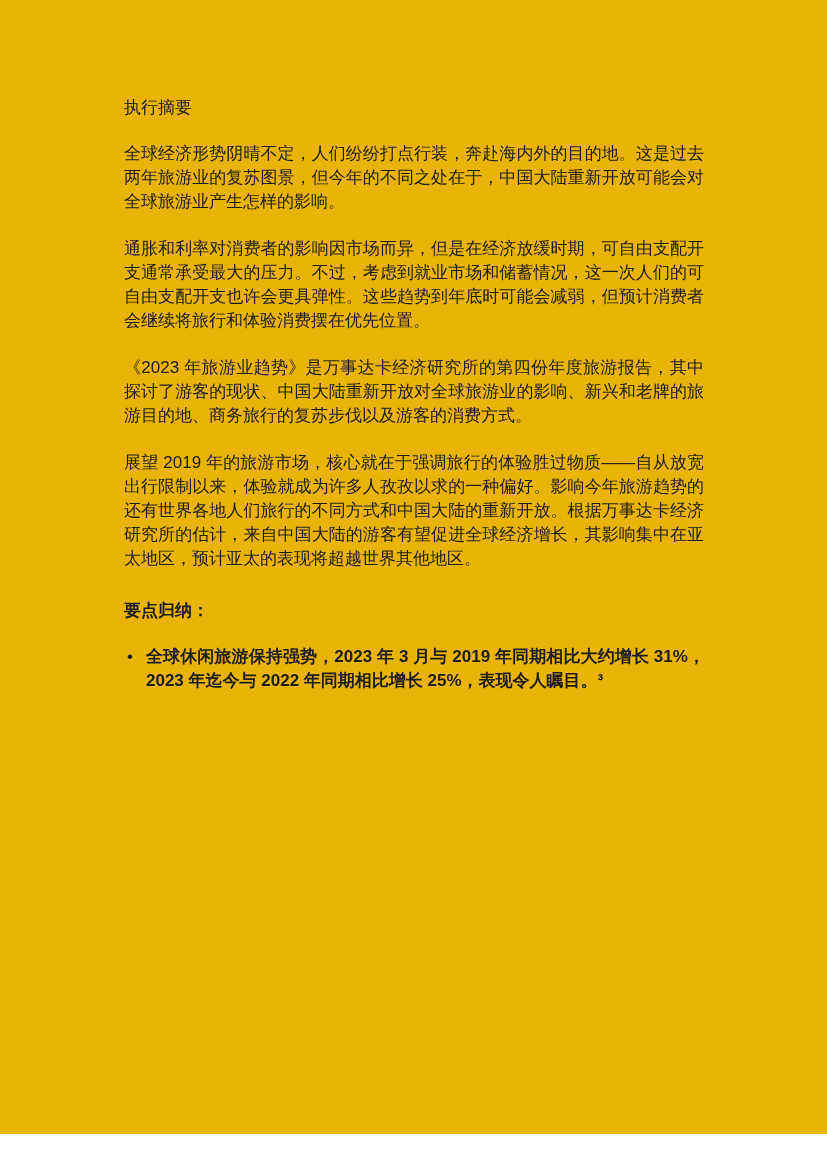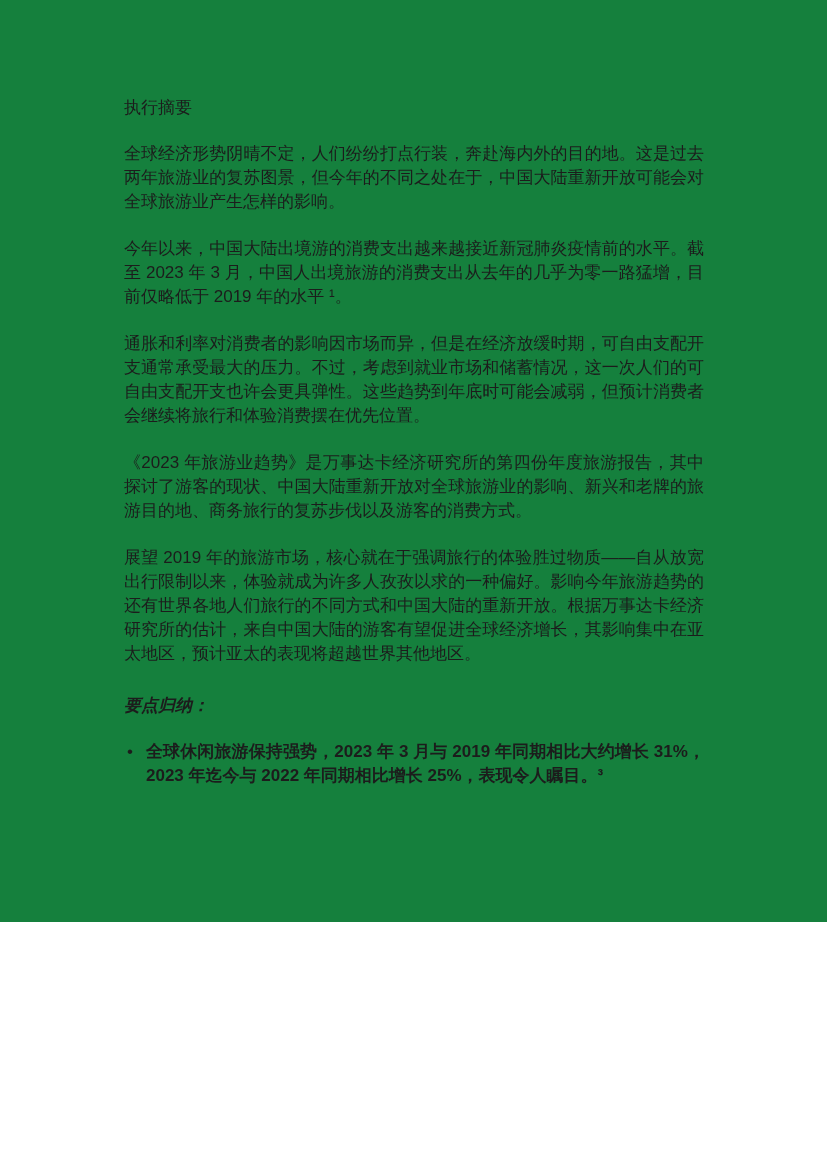--- a/index.html
+++ b/index.html
@@ -3,22 +3,22 @@
 <meta charset="utf-8">
 <style>
   html, body {
     margin: 0;
     padding: 0;
     background: #ffffff;
   }
   .page {
     position: relative;
     width: 827px;
-    height: 922px;
-    background: #15803d;
+    height: 1134px;
+    background: #eab308;
     overflow: hidden;
     font-family: "Liberation Sans", "DejaVu Sans", sans-serif;
     color: #1c1c1c;
   }
   .content {
     position: absolute;
     left: 124px;
     top: 96px;
     width: 581px;
     font-size: 17px;
@@ -32,21 +32,20 @@
   }
   .para {
     margin: 0 1px 23px 0;
     text-align: justify;
   }
   .key-points-heading {
     margin: 28px 0 22px 0;
     font-size: 17px;
     font-weight: 700;
     line-height: 24px;
-    font-style: italic;
   }
   .bullet-list {
     margin: 0;
     padding: 0;
     list-style: none;
   }
   .bullet-item {
     display: flex;
     align-items: flex-start;
   }
@@ -67,21 +66,20 @@
 </head>
 <body>
 
 <div class="page">
   <div class="content">
 
     <h1 class="doc-heading">执行摘要</h1>
 
     <p class="para">全球经济形势阴晴不定，人们纷纷打点行装，奔赴海内外的目的地。这是过去两年旅游业的复苏图景，但今年的不同之处在于，中国大陆重新开放可能会对全球旅游业产生怎样的影响。</p>
 
-    <p class="para">今年以来，中国大陆出境游的消费支出越来越接近新冠肺炎疫情前的水平。截至 2023 年 3 月，中国人出境旅游的消费支出从去年的几乎为零一路猛增，目前仅略低于 2019 年的水平 ¹。</p>
 
 
 
     <p class="para">通胀和利率对消费者的影响因市场而异，但是在经济放缓时期，可自由支配开支通常承受最大的压力。不过，考虑到就业市场和储蓄情况，这一次人们的可自由支配开支也许会更具弹性。这些趋势到年底时可能会减弱，但预计消费者会继续将旅行和体验消费摆在优先位置。</p>
 
     <p class="para">《2023 年旅游业趋势》是万事达卡经济研究所的第四份年度旅游报告，其中探讨了游客的现状、中国大陆重新开放对全球旅游业的影响、新兴和老牌的旅游目的地、商务旅行的复苏步伐以及游客的消费方式。</p>
 
     <p class="para">展望 2019 年的旅游市场，核心就在于强调旅行的体验胜过物质——自从放宽出行限制以来，体验就成为许多人孜孜以求的一种偏好。影响今年旅游趋势的还有世界各地人们旅行的不同方式和中国大陆的重新开放。根据万事达卡经济研究所的估计，来自中国大陆的游客有望促进全球经济增长，其影响集中在亚太地区，预计亚太的表现将超越世界其他地区。</p>
 
     <h2 class="key-points-heading">要点归纳：</h2>

